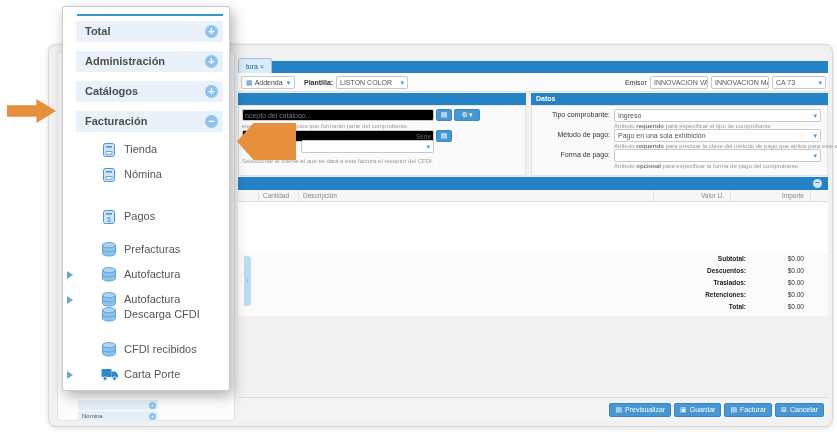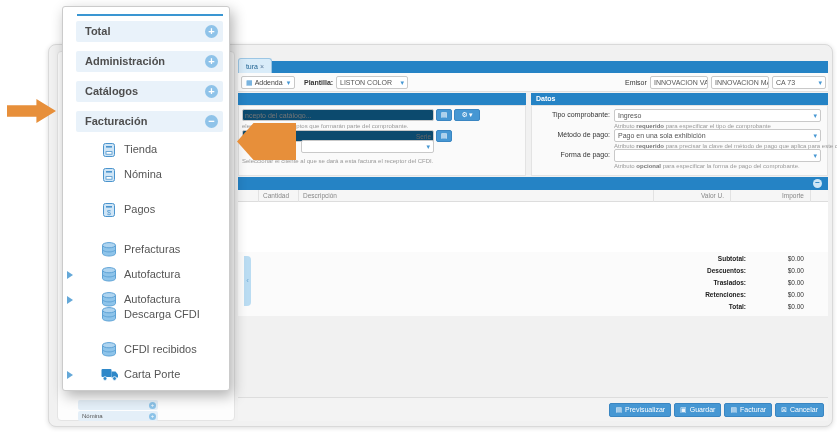--- a/index.html
+++ b/index.html
@@ -28,21 +28,21 @@
   .lbl{position:absolute;font-size:7px;color:#333;font-weight:bold;}
   .select{position:absolute;height:13px;background:#fff;border:1px solid #c9c9c9;border-radius:2px;
           display:flex;align-items:center;justify-content:space-between;font-size:7px;color:#555;
           padding:0 3px;box-sizing:border-box;overflow:hidden;white-space:nowrap;}
   .caret{color:#4697d3;font-size:7px;flex:none;margin-left:2px;}
   
   .bar{position:absolute;height:12px;background:#2583c5;color:#fff;font-size:7px;font-weight:bold;
        line-height:12px;padding-left:5px;box-sizing:border-box;}
   
   .panel{position:absolute;background:#fafafa;border:1px solid #e3e3e3;box-sizing:border-box;}
-  .fake-input{position:absolute;height:12px;background:#0c4a6e;border:1px solid #c9c9c9;border-radius:2px;
+  .fake-input{position:absolute;height:12px;background:#000000;border:1px solid #c9c9c9;border-radius:2px;
               box-sizing:border-box;font-size:7px;color:#999;padding:0 2px;font-family:"Liberation Sans",sans-serif;}
   .sq-btn{position:absolute;height:12px;background:#4697d3;border:1px solid #3a86c2;border-radius:2px;
           color:#fff;font-size:7px;display:flex;align-items:center;justify-content:center;gap:1px;
           box-sizing:border-box;}
   .help{position:absolute;font-size:6px;color:#999;white-space:nowrap;}
   .help b{color:#777;}
   .fld-label{position:absolute;font-size:7px;color:#333;text-align:right;}
   
   .tbl-head{position:absolute;left:189px;top:145px;width:590px;height:12px;background:#f6f6f6;
             border-bottom:1px solid #ddd;box-sizing:border-box;}
@@ -280,21 +280,21 @@
     <div class="menu-item" style="top:156px;">
       <span class="mi-icon">
         <svg width="16" height="16" viewBox="0 0 16 16">
             <rect x="2.5" y="1.5" width="11" height="13" rx="2" fill="#cfe5f6" stroke="#4b94cd"></rect>
             <rect x="5" y="4" width="6" height="1.6" fill="#4b94cd"></rect>
             <rect x="5" y="9.6" width="6" height="2.6" fill="#fff" stroke="#4b94cd" stroke-width="0.8"></rect>
           </svg>
       </span>
       <span class="mi-label">Nómina</span>
     </div>
-    <div class="menu-item" style="top:191px;">
+    <div class="menu-item" style="top:198px;">
       <span class="mi-icon">
         <svg width="16" height="16" viewBox="0 0 16 16">
             <rect x="2.5" y="1.5" width="11" height="13" rx="2" fill="#cfe5f6" stroke="#4b94cd"></rect>
             <rect x="5" y="4" width="6" height="1.6" fill="#4b94cd"></rect>
             <text x="8" y="13" font-size="7" fill="#4b94cd" text-anchor="middle" font-family="Liberation Sans, sans-serif">$</text>
           </svg>
       </span>
       <span class="mi-label">Pagos</span>
     </div>
     <div class="menu-item" style="top:231px;">

